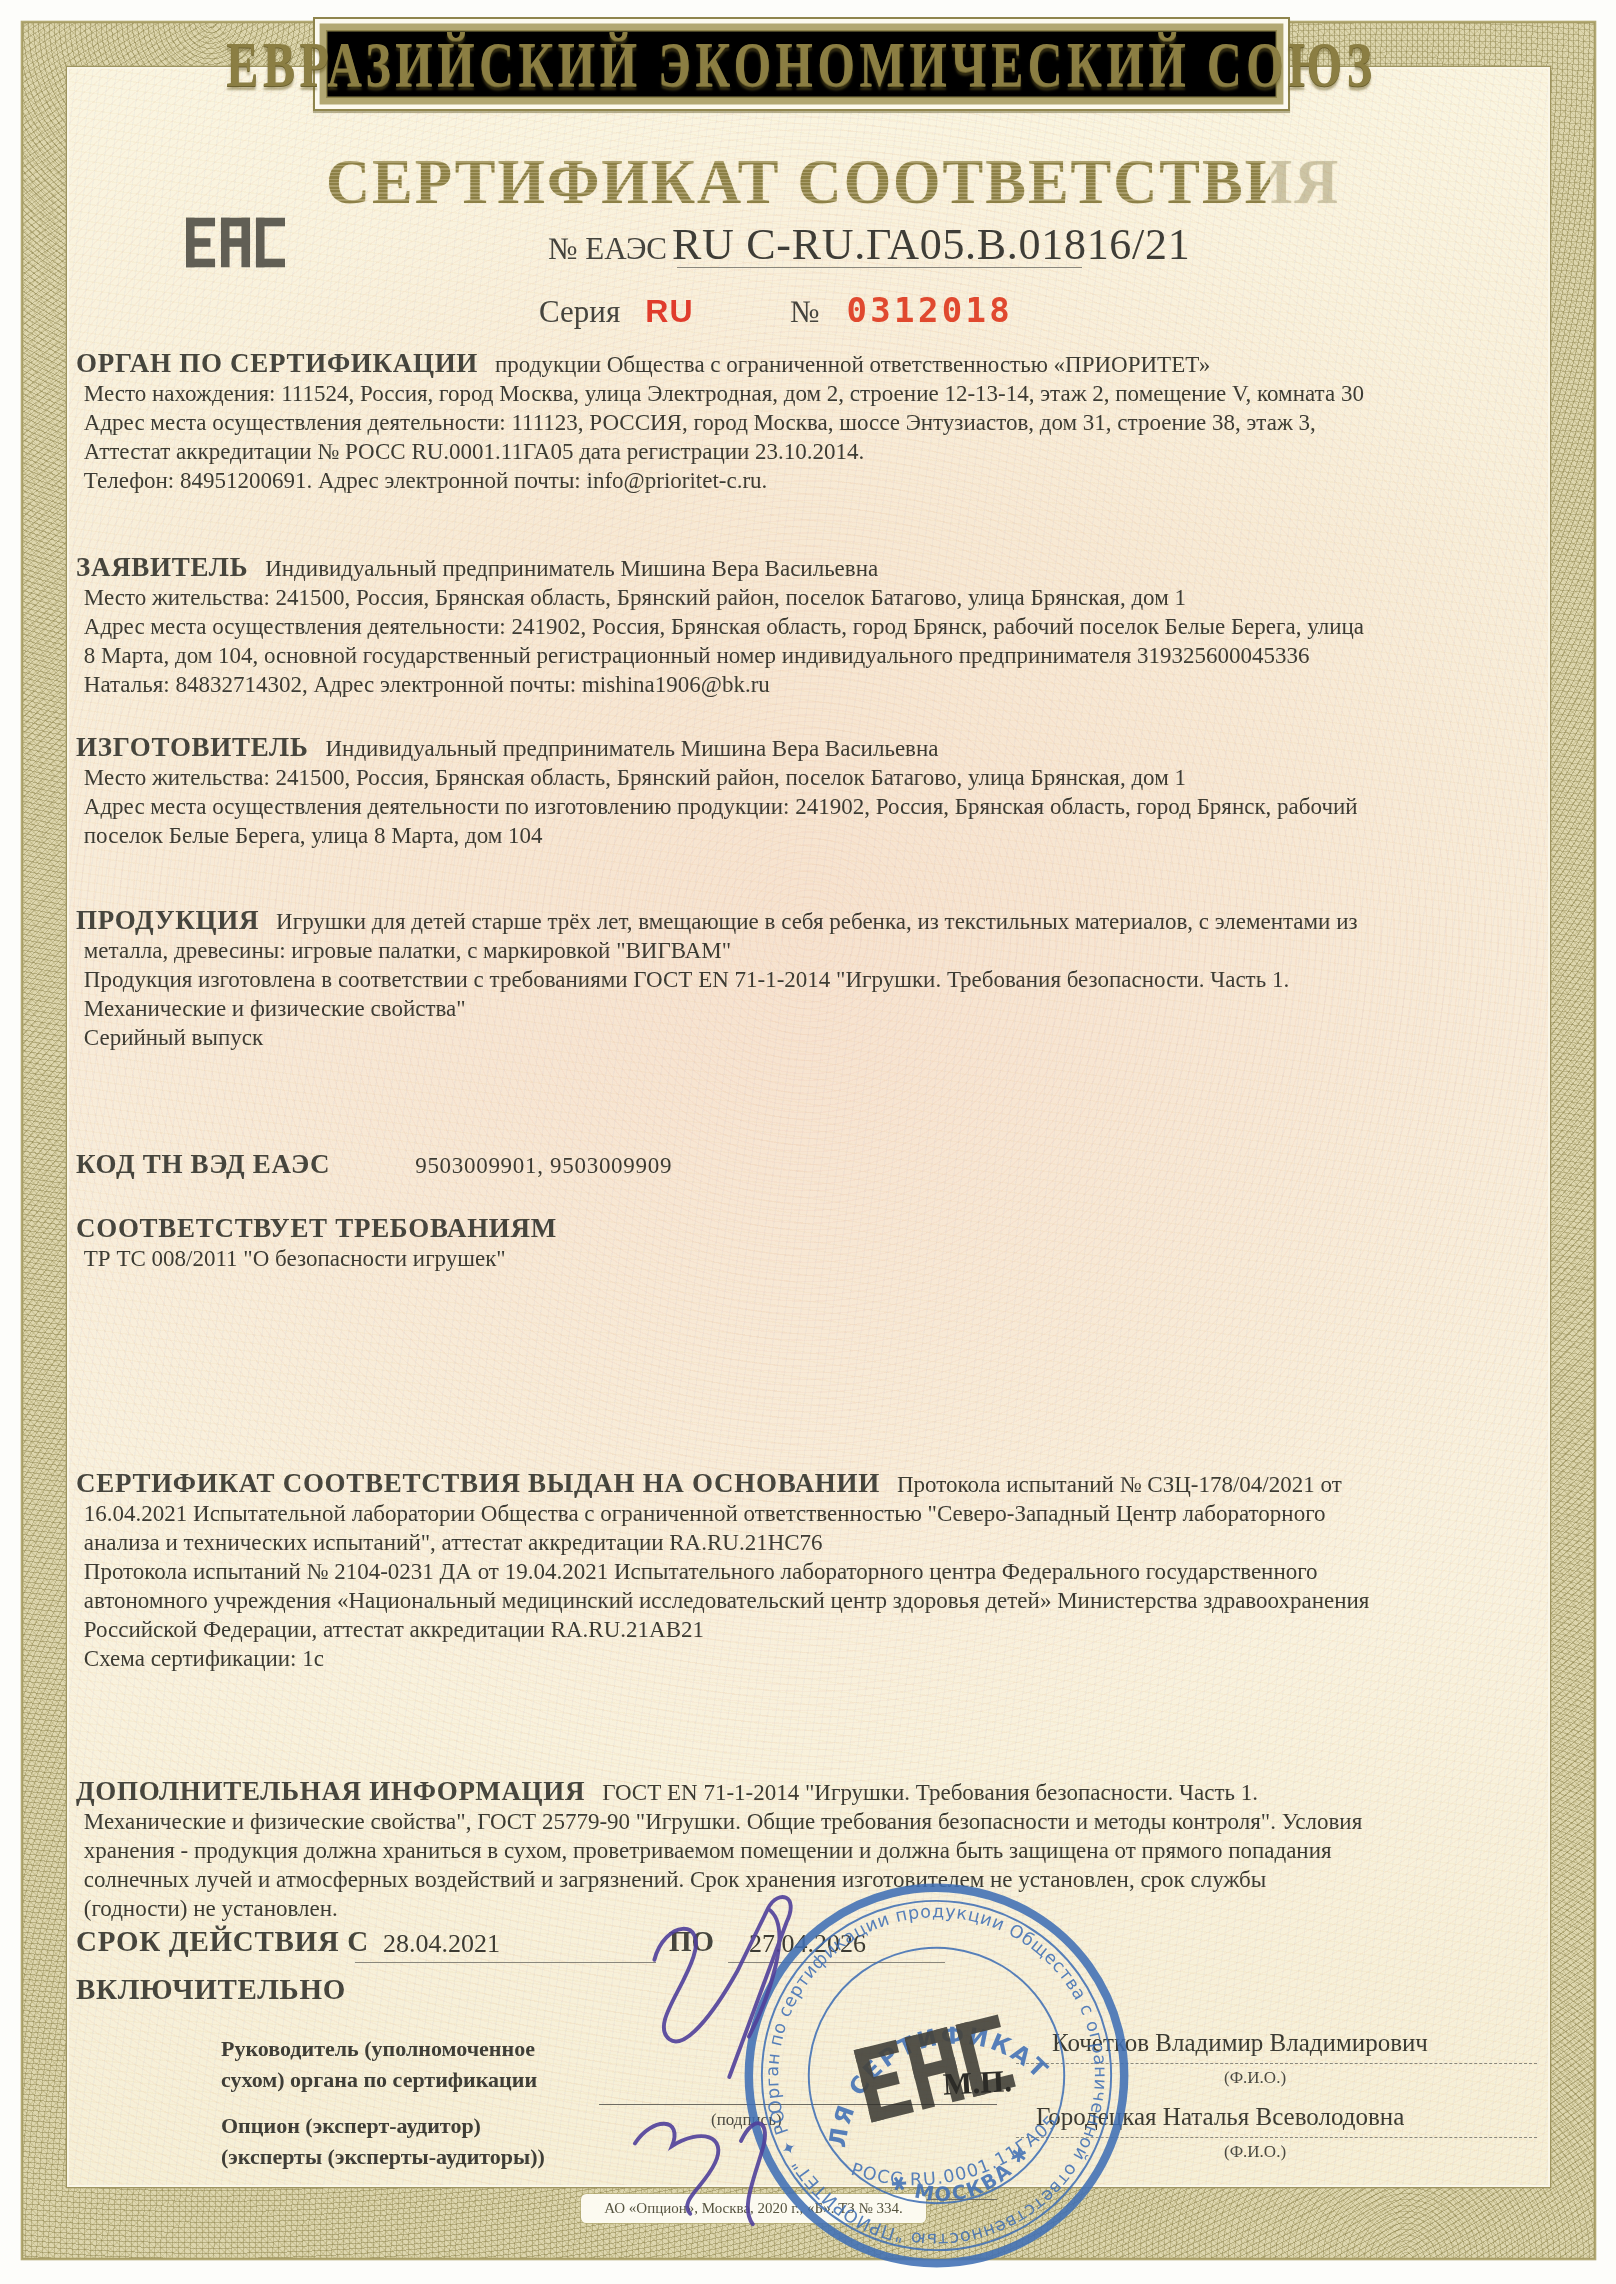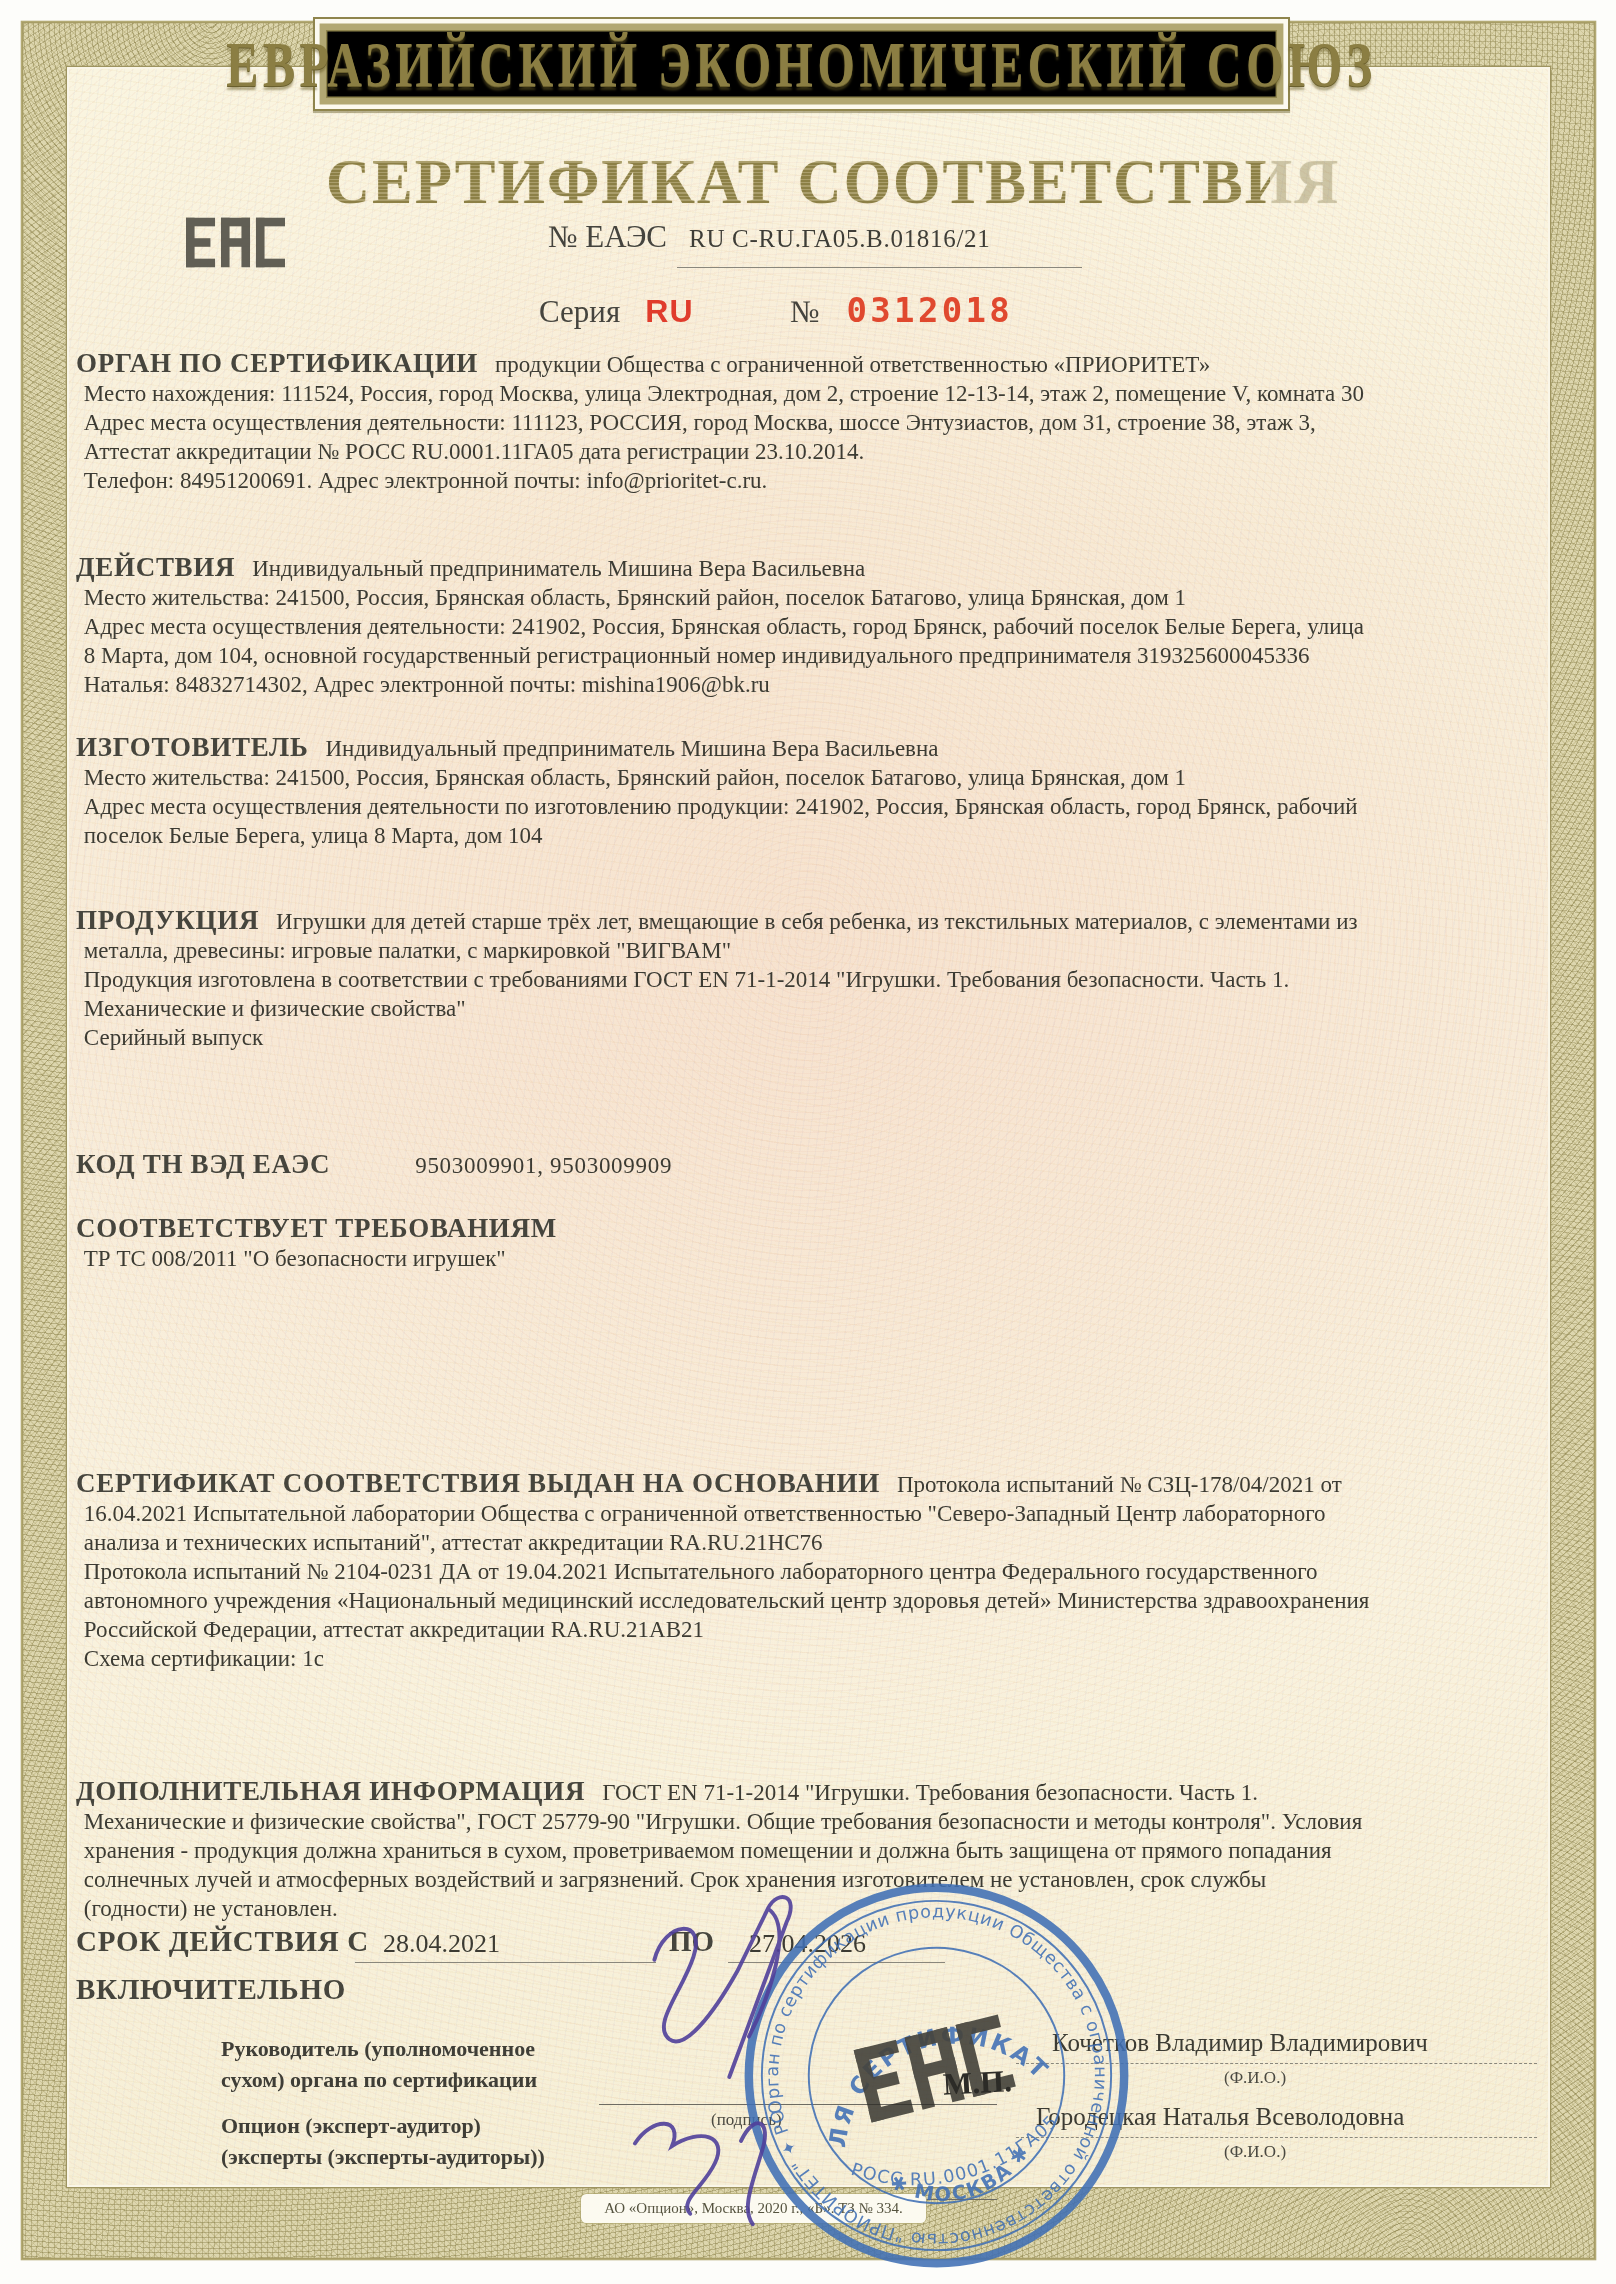--- a/index.html
+++ b/index.html
@@ -31,21 +31,21 @@
   .banner-text{font-weight:bold;font-size:48px;letter-spacing:4.6px;color:#8b7e43;white-space:nowrap;
     transform:scaleY(1.32);text-shadow:0 2.6px 2px rgba(104,92,38,.5), 0 0.7px 0 #6c6232;}
   
   .eac-logo{position:absolute;left:186px;top:193px;width:99px;height:99px;}
   .doc-title{position:absolute;left:326px;top:147px;width:944px;text-align:center;font-weight:bold;font-size:61px;letter-spacing:2px;white-space:nowrap;
     background:repeating-linear-gradient(180deg,#978a4e 0 2px,#c5b987 2px 3.3px);
     -webkit-background-clip:text;background-clip:text;color:transparent;
     transform:scaleY(1.05);text-shadow:0 0 0.7px rgba(120,108,56,.35);}
   .numline{position:absolute;left:548px;top:219px;white-space:nowrap;}
   .numline .lbl{font-size:31px;color:#45443e;}
-  .numline .val{font-size:25px;color:#3e3d37;margin-left:22px;letter-spacing:0.7px;}
+  .numline .val{font-size:44px;color:#3e3d37;margin-left:5px;letter-spacing:0.7px;}
   .num-rule{position:absolute;left:677px;top:267px;width:405px;height:0;border-top:1.3px solid #8a877c;}
   .serline{position:absolute;left:539px;top:290px;white-space:nowrap;}
   .serline .lbl{font-size:31px;color:#45443e;}
   .serline .ru{font-family:"Liberation Sans",sans-serif;font-weight:bold;font-size:32px;color:#e03c2c;margin-left:25px;letter-spacing:1.3px;}
   .serline .no{font-size:31px;color:#45443e;margin-left:96px;}
   .serline .digits{font-family:"DejaVu Sans Mono",monospace;font-weight:bold;font-size:34px;color:#e0492f;margin-left:27px;letter-spacing:3.3px;}
   
   .section{position:absolute;left:76px;width:1468px;}
   .line{font-size:23px;line-height:29px;color:#3c3b33;}
   .label{font-weight:bold;font-size:27px;letter-spacing:0.7px;color:#46453d;margin-right:17px;}
@@ -115,21 +115,21 @@
 
   <div class="section" style="top:349px">
     <div class="line"><span class="label">ОРГАН ПО СЕРТИФИКАЦИИ</span><span>продукции Общества с ограниченной ответственностью «ПРИОРИТЕТ»</span></div>
     <div class="line indent">Место нахождения: 111524, Россия, город Москва, улица Электродная, дом 2, строение 12-13-14, этаж 2, помещение V, комната 30</div>
     <div class="line indent">Адрес места осуществления деятельности: 111123, РОССИЯ, город Москва, шоссе Энтузиастов, дом 31, строение 38, этаж 3,</div>
     <div class="line indent">Аттестат аккредитации № РОСС RU.0001.11ГА05 дата регистрации 23.10.2014.</div>
     <div class="line indent">Телефон: 84951200691. Адрес электронной почты: info@prioritet-c.ru.</div>
   </div>
 
   <div class="section" style="top:553px">
-    <div class="line"><span class="label">ДЕЙСТВИЯ</span><span>Индивидуальный предприниматель Мишина Вера Васильевна</span></div>
+    <div class="line"><span class="label">ЗАЯВИТЕЛЬ</span><span>Индивидуальный предприниматель Мишина Вера Васильевна</span></div>
     <div class="line indent">Место жительства: 241500, Россия, Брянская область, Брянский район, поселок Батагово, улица Брянская, дом 1</div>
     <div class="line indent">Адрес места осуществления деятельности: 241902, Россия, Брянская область, город Брянск, рабочий поселок Белые Берега, улица</div>
     <div class="line indent">8 Марта, дом 104, основной государственный регистрационный номер индивидуального предпринимателя 319325600045336</div>
     <div class="line indent">Наталья: 84832714302, Адрес электронной почты: mishina1906@bk.ru</div>
   </div>
 
   <div class="section" style="top:733px">
     <div class="line"><span class="label">ИЗГОТОВИТЕЛЬ</span><span>Индивидуальный предприниматель Мишина Вера Васильевна</span></div>
     <div class="line indent">Место жительства: 241500, Россия, Брянская область, Брянский район, поселок Батагово, улица Брянская, дом 1</div>
     <div class="line indent">Адрес места осуществления деятельности по изготовлению продукции: 241902, Россия, Брянская область, город Брянск, рабочий</div>

